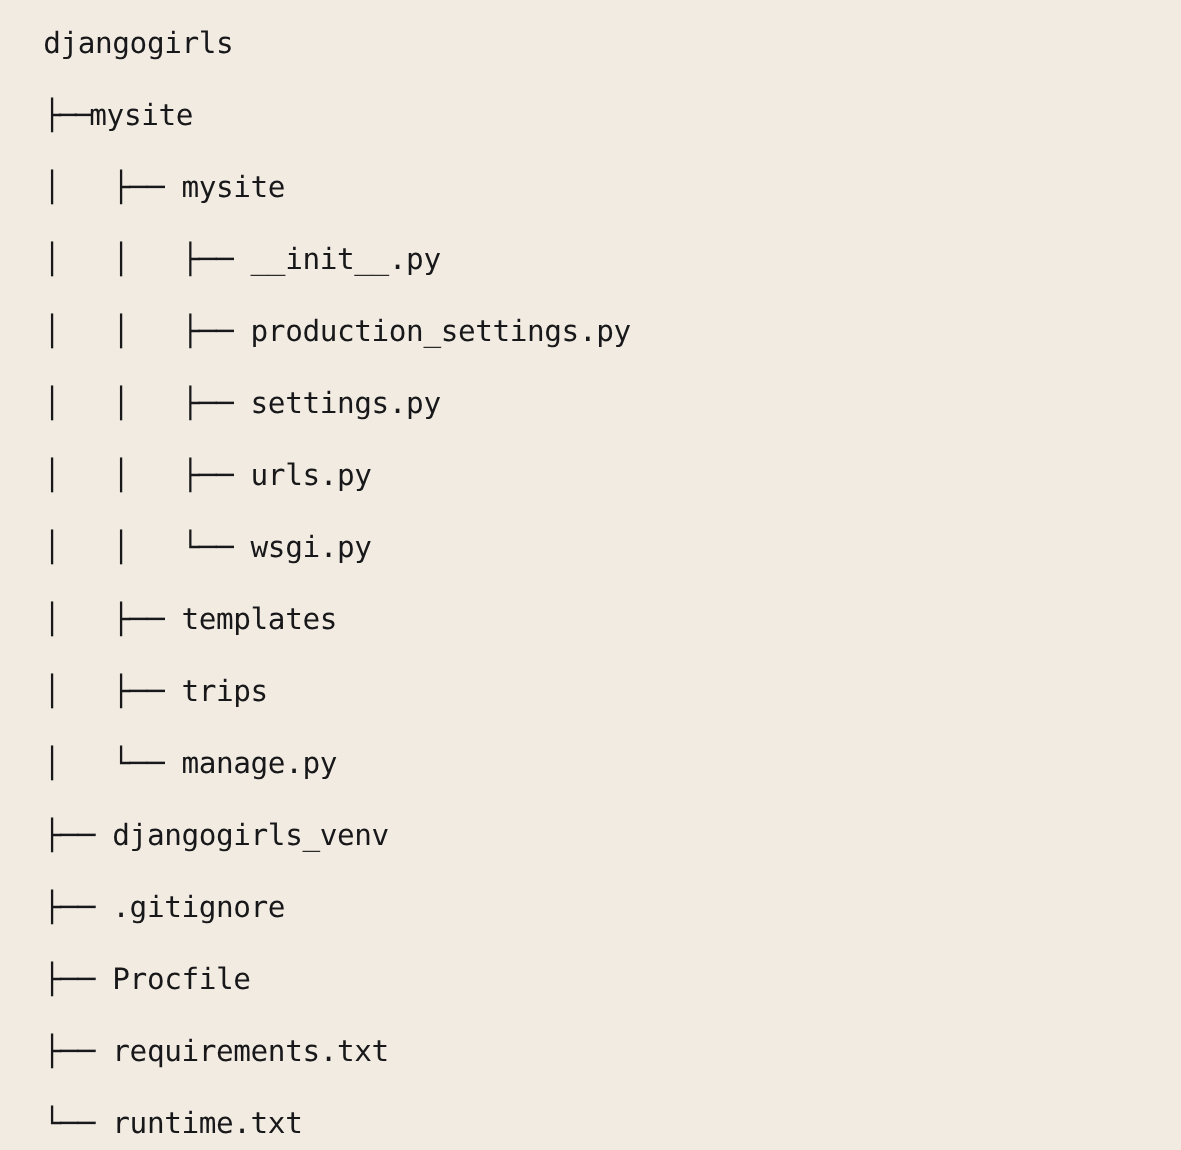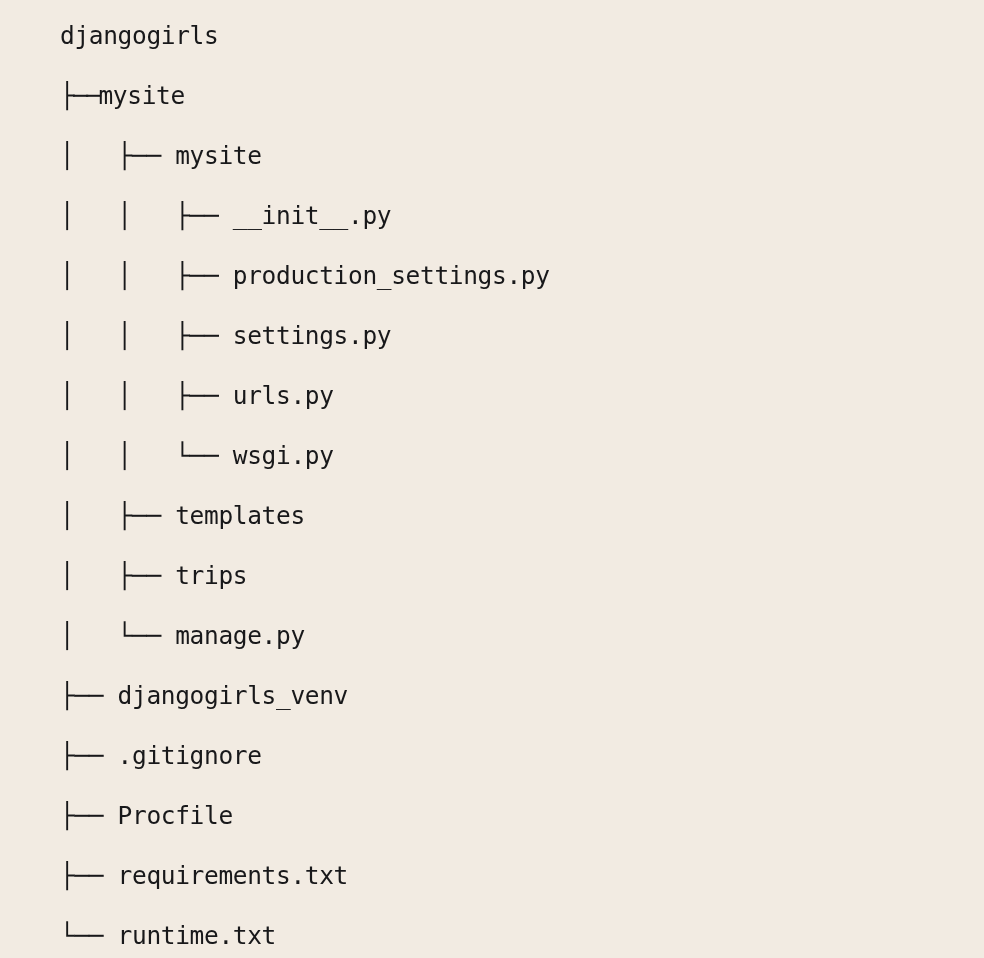--- a/index.html
+++ b/index.html
@@ -18,21 +18,20 @@
     height: 958px;
     background: #f2ebe2;
     box-sizing: border-box;
     padding: 6px 0 0 36px;
     font-family: "DejaVu Sans Mono", "Liberation Mono", monospace;
     font-size: 24.5px;
     line-height: 60px;
     color: #18181a;
     white-space: pre;
     letter-spacing: -0.35px;
-    margin-left: 24px;
     -webkit-font-smoothing: antialiased;
   }
   .tree-line {
     display: block;
     height: 60px;
     line-height: 60px;
     white-space: pre;
   }
   .tree-branch {
     white-space: pre;

